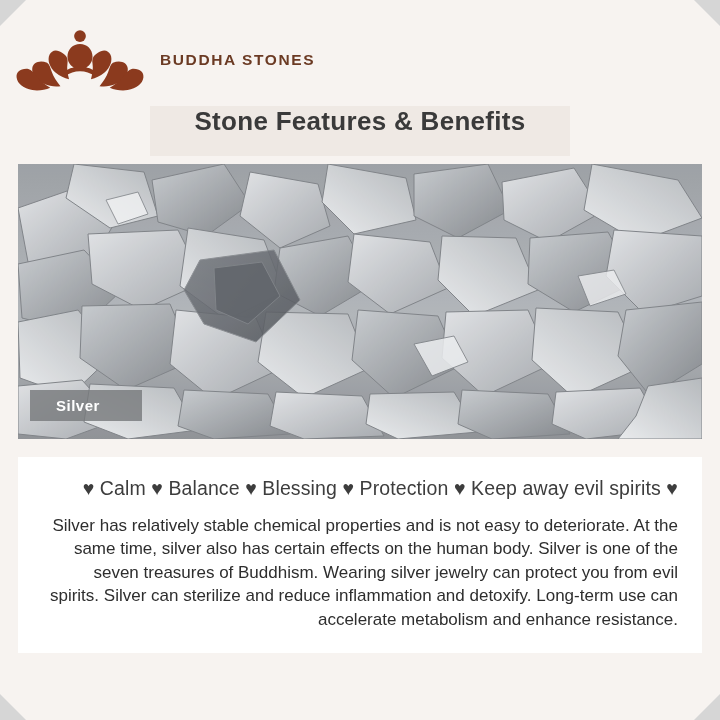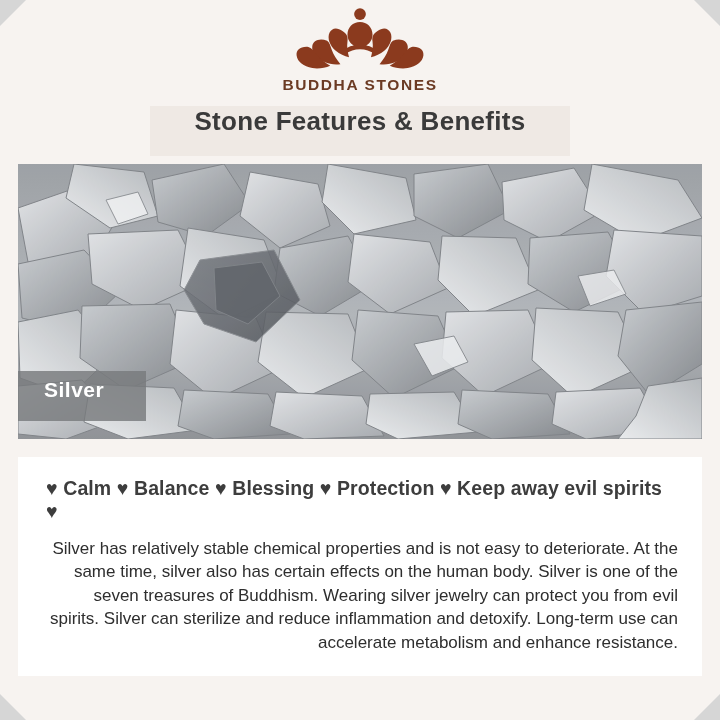--- a/index.html
+++ b/index.html
@@ -43,22 +43,23 @@
     border-right: 26px solid transparent;
   }
   .corner.br {
     bottom: 0; right: 0;
     border-bottom: 26px solid #d6d6d6;
     border-left: 26px solid transparent;
   }
 
   
   .logo-wrap {
+    padding-top: 22px;
     display: flex;
-    flex-direction: column;
+    flex-direction: row;
     align-items: center;
   }
   .logo-mark {
     width: 160px;
     height: 72px;
     display: block;
   }
   .brand-name {
     margin-top: 4px;
     font-size: 15.5px;
@@ -106,44 +107,44 @@
     position: relative;
     width: 684px;
     height: 275px;
     margin: 8px auto 0 auto;
     overflow: hidden;
     background: #8e9195;
   }
   .photo svg { display: block; }
   .stone-label {
     position: absolute;
-    left: 0;
+    left: 12px;
     bottom: 18px;
     background: rgba(120,122,125,0.82);
     color: #ffffff;
-    font-size: 21px;
+    font-size: 15px;
     font-weight: bold;
-    padding: 7px 42px 19px 26px;
+    padding: 7px 42px 7px 26px;
     letter-spacing: 0.5px;
   }
 
   
   .card {
     position: relative;
     width: 684px;
     margin: 18px auto 0 auto;
     background: #ffffff;
     padding: 20px 24px 22px 24px;
     box-sizing: border-box;
   }
   .keywords {
     font-size: 19.5px;
-    font-weight: bold;
+    font-weight: normal;
     color: #3d3d3d;
-    text-align: left;
+    text-align: right;
     margin: 0 0 14px 4px;
     letter-spacing: 0.1px;
   }
   .body-text {
     font-size: 17px;
     line-height: 1.38;
     color: #2e2e2e;
     margin: 0;
     text-align: right;
   }

